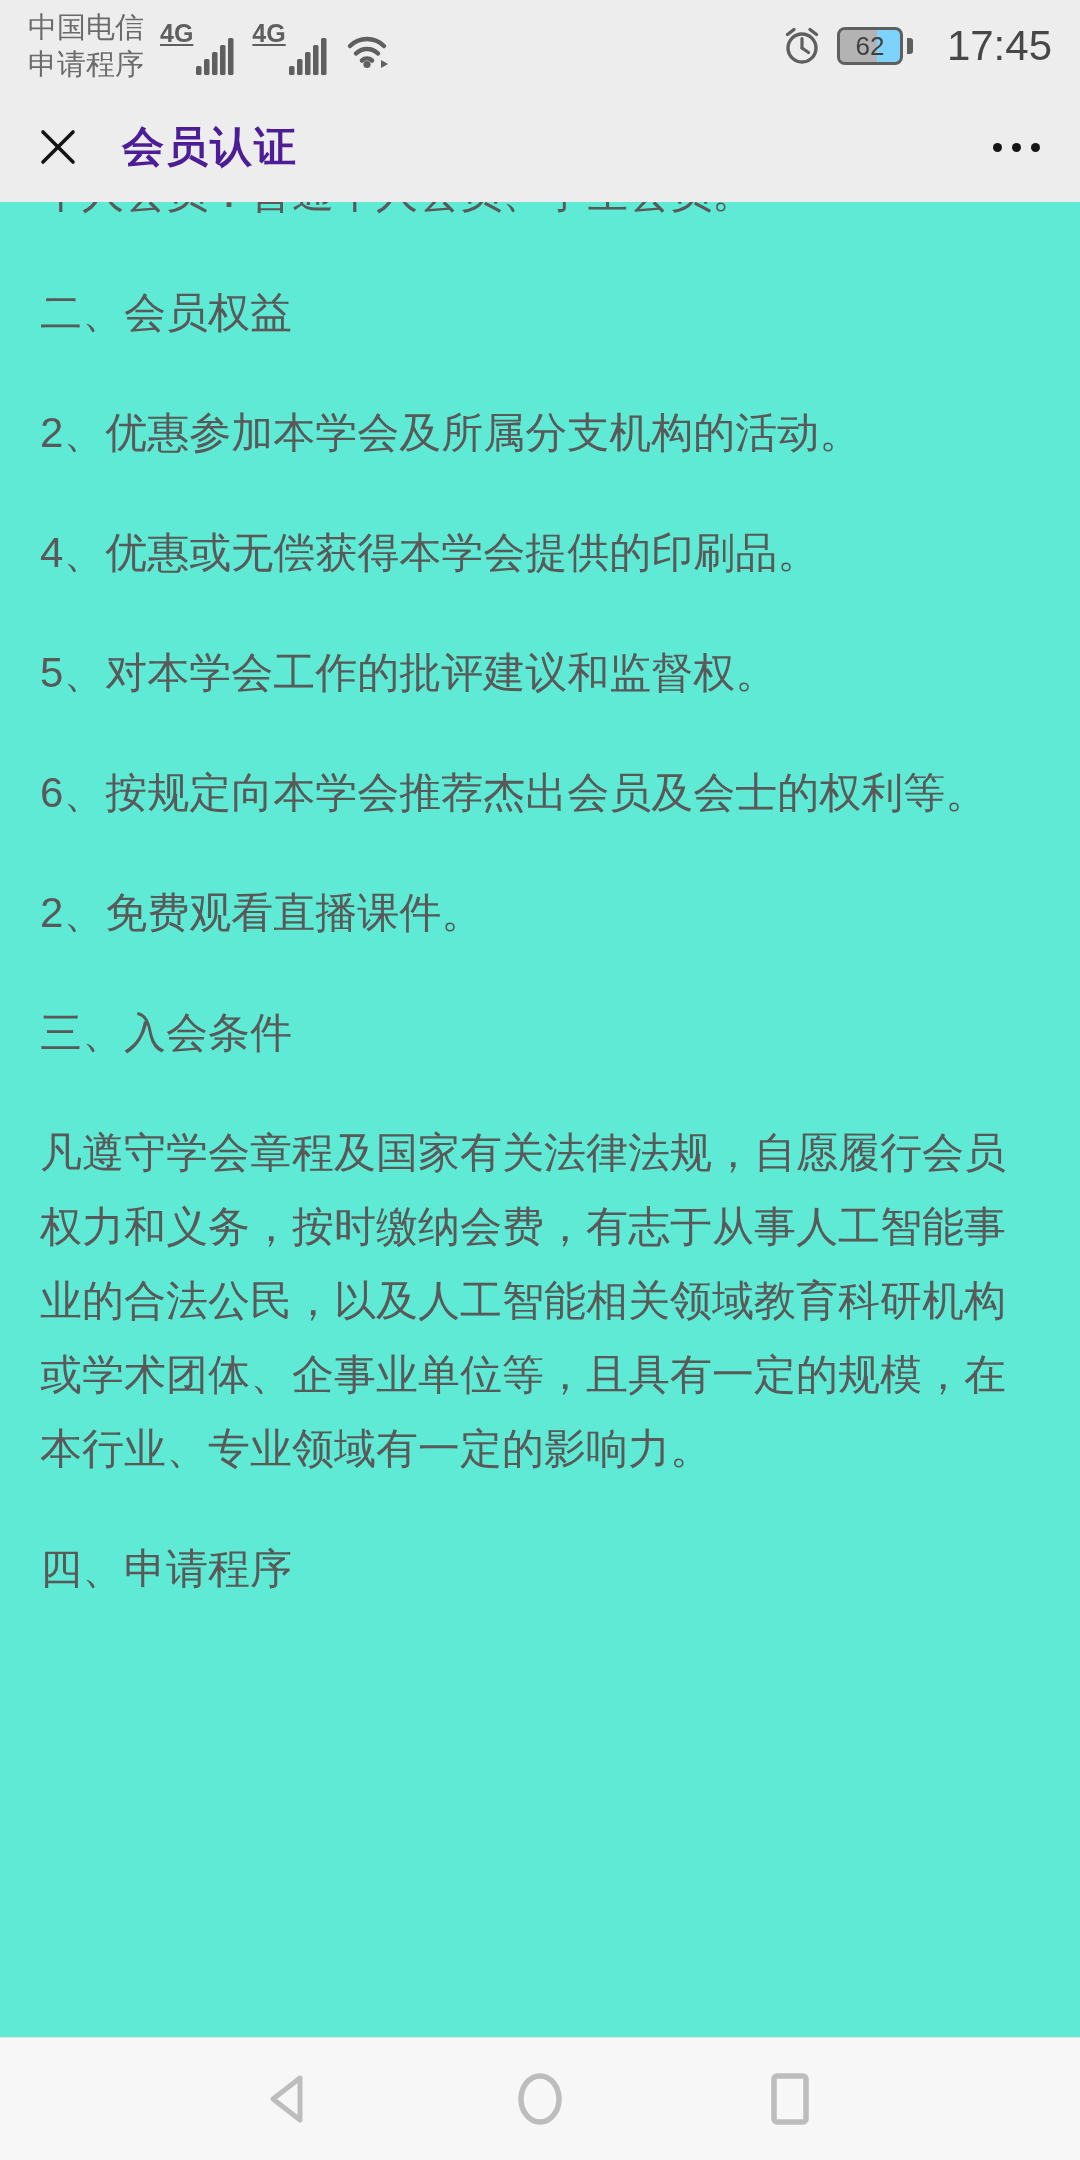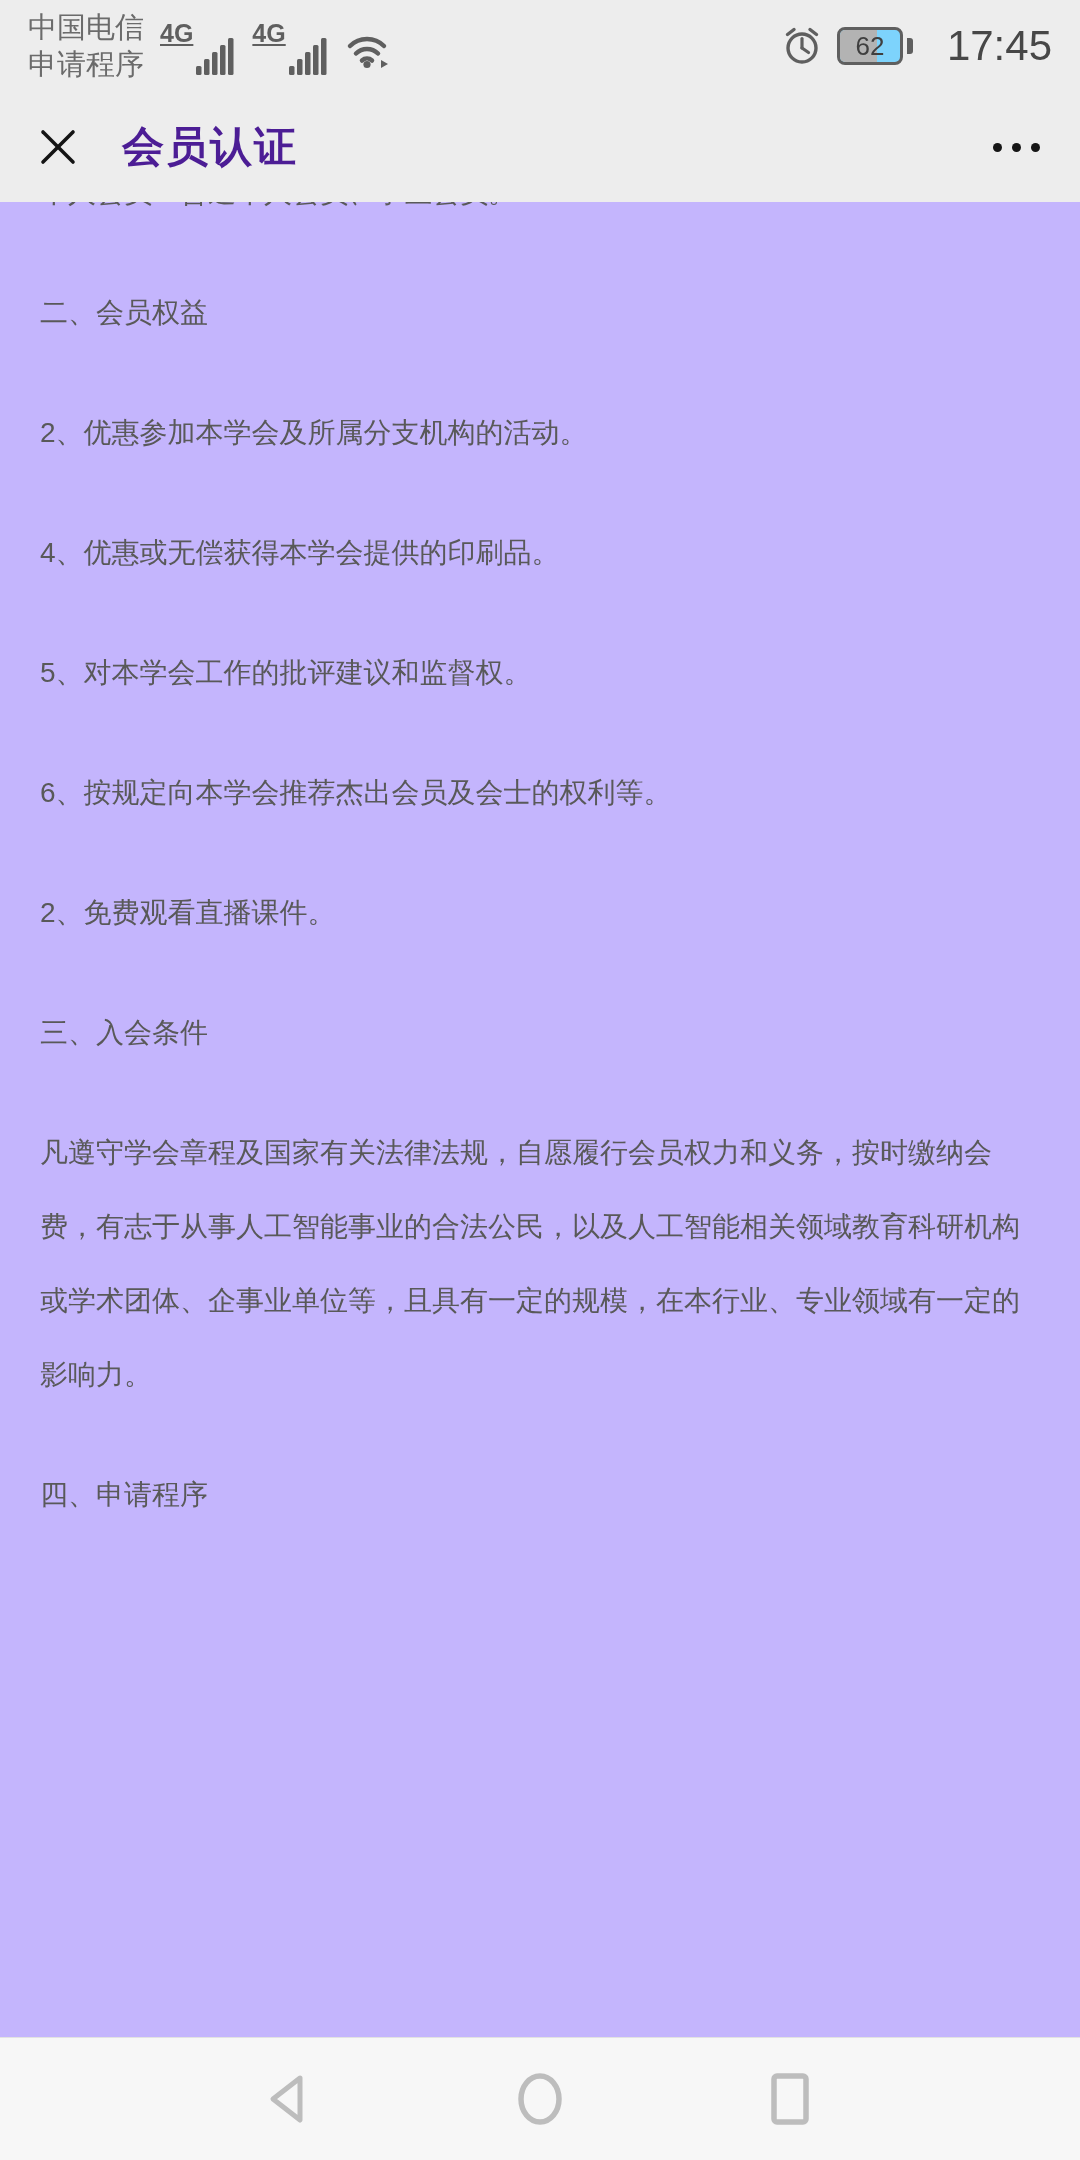--- a/index.html
+++ b/index.html
@@ -40,23 +40,23 @@
     display:flex;align-items:center;padding:0 36px;box-sizing:border-box;
   }
   .close-btn{display:flex;align-items:center;}
   .header-title{margin-left:42px;font-size:42px;color:#4c1d95;font-weight:600;letter-spacing:2px;}
   .header-spacer{flex:1;}
   .more-menu{display:flex;gap:10px;align-items:center;padding:10px 4px;}
   .more-menu .dot{width:9px;height:9px;border-radius:50%;background:#161616;}
 
   
   .content{
-    flex:1;background:#c4b5fd;overflow:hidden;
+    flex:1;background:#5eead4;overflow:hidden;
     padding:0 40px;box-sizing:border-box;
-    font-size:28px;color:var(--text);
+    font-size:42px;color:var(--text);
   }
   .content p{margin:46px 0;line-height:74px;}
   .content p.clipped{margin:-46px 0 46px;}
 
   
   .nav-bar{
     height:122px;background:#f7f7f7;border-top:1px solid #e2e2e2;
     display:flex;align-items:center;justify-content:center;gap:190px;
   }
   .nav-icon{display:flex;align-items:center;justify-content:center;}

